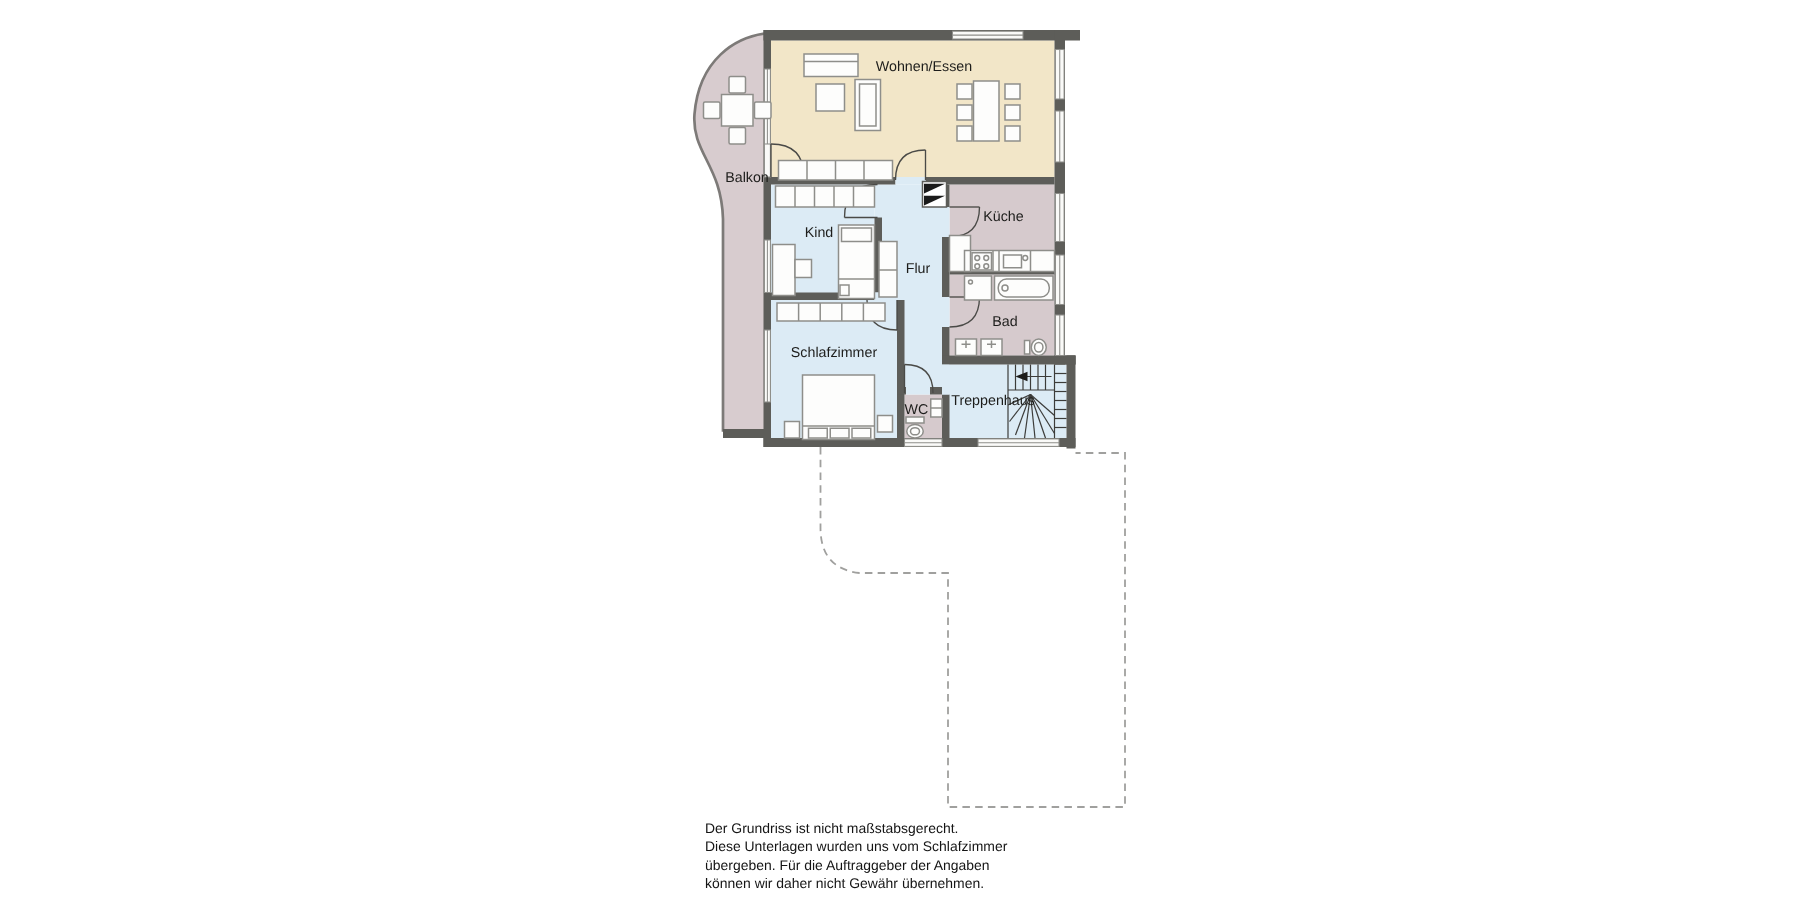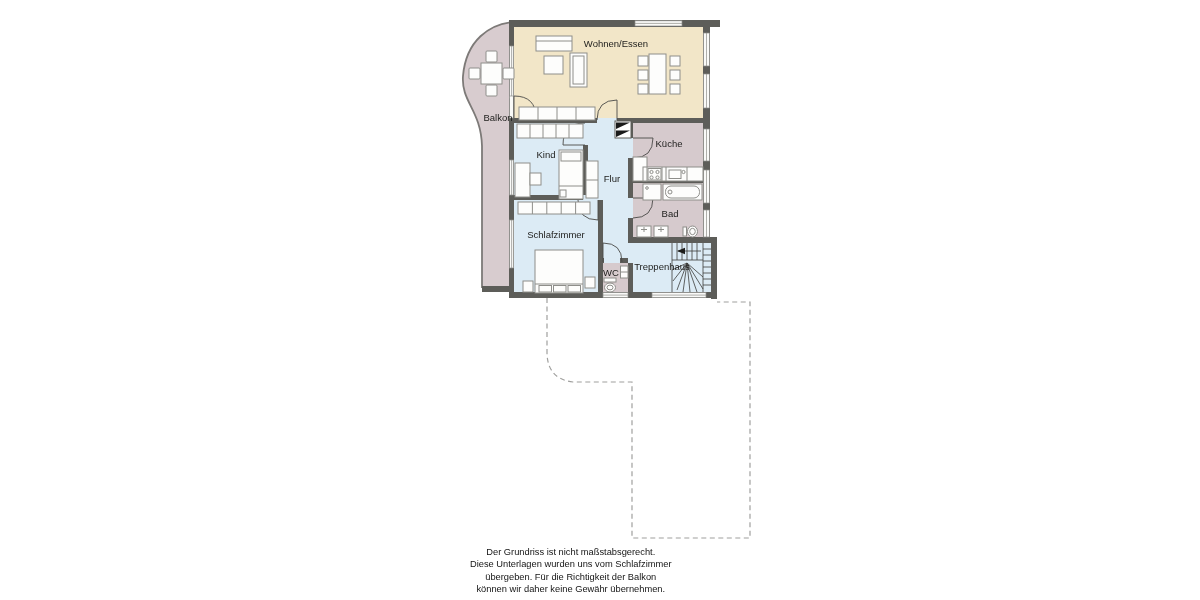--- a/index.html
+++ b/index.html
@@ -8,21 +8,21 @@
   .plan-svg{position:absolute;left:0;top:0;}
   .room-label{font-family:"Liberation Sans",sans-serif;font-size:9.5px;fill:#1d1d1b;text-anchor:middle;}
   .furn rect,.furn ellipse,.furn circle{fill:#fdfdfc;stroke:#8e8e8a;stroke-width:1;}
   .furn line{stroke:#8e8e8a;stroke-width:1;}
   .win rect{fill:#fafaf8;stroke:#8e8e8a;stroke-width:0.7;}
   .win line{stroke:#8e8e8a;stroke-width:0.7;}
   .door path{fill:none;stroke:#4a4a47;stroke-width:0.9;}
   .door line{stroke:#4a4a47;stroke-width:0.9;}
   .stair line{stroke:#3c3c3a;stroke-width:0.8;}
   .disclaimer{position:absolute;left:470px;top:546px;font-size:9.3px;line-height:12.3px;
-              color:#141414;white-space:nowrap;text-align:center;}
+              color:#141414;white-space:nowrap;}
 </style>
 </head>
 <body>
 
 <div class="canvas">
 <svg class="plan-svg" width="1200" height="600" viewBox="0 0 1200 600">
 
   <path d="M 513 22 C 490 24 466 40 463 76 C 461 102 481 110 482 146 L 482 287 L 513 287 Z" stroke="#7d7a78" stroke-width="1.8" fill="#d8cccf"></path>
 
   <g>
@@ -282,16 +282,16 @@
     <text class="room-label" x="670" y="217">Bad</text>
     <text class="room-label" x="556" y="238">Schlafzimmer</text>
     <text class="room-label" x="611" y="276">WC</text>
     <text class="room-label" x="662" y="270">Treppenhaus</text>
   </g>
 </svg>
 
   <div class="disclaimer">
     <div>Der Grundriss ist nicht maßstabsgerecht.</div>
     <div>Diese Unterlagen wurden uns vom Schlafzimmer</div>
-    <div>übergeben. Für die Richtigkeit der Balkon</div>
-    <div>können wir daher keine Gewähr übernehmen.</div>
+    <div>übergeben. Für die Auftraggeber der Angaben</div>
+    <div>können wir daher nicht Gewähr übernehmen.</div>
   </div>
 </div>
 
 </body></html>

